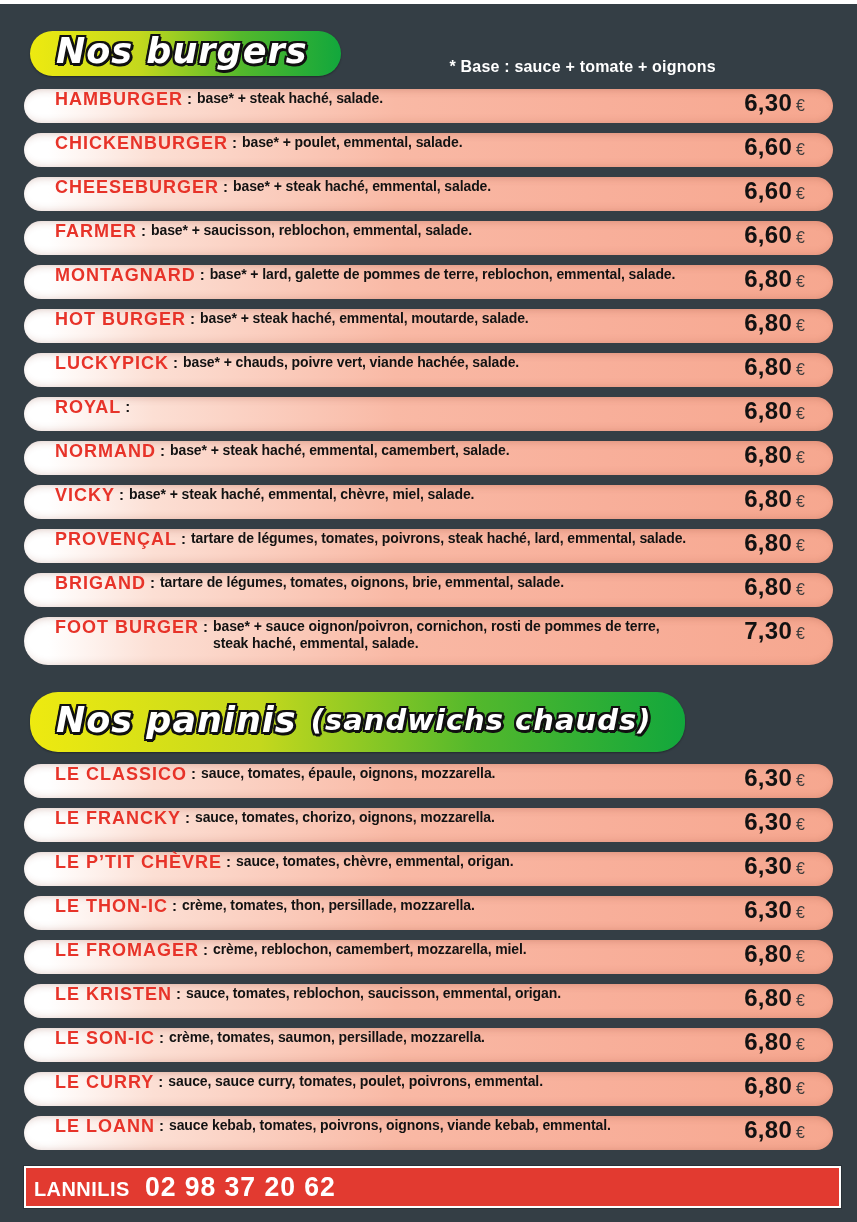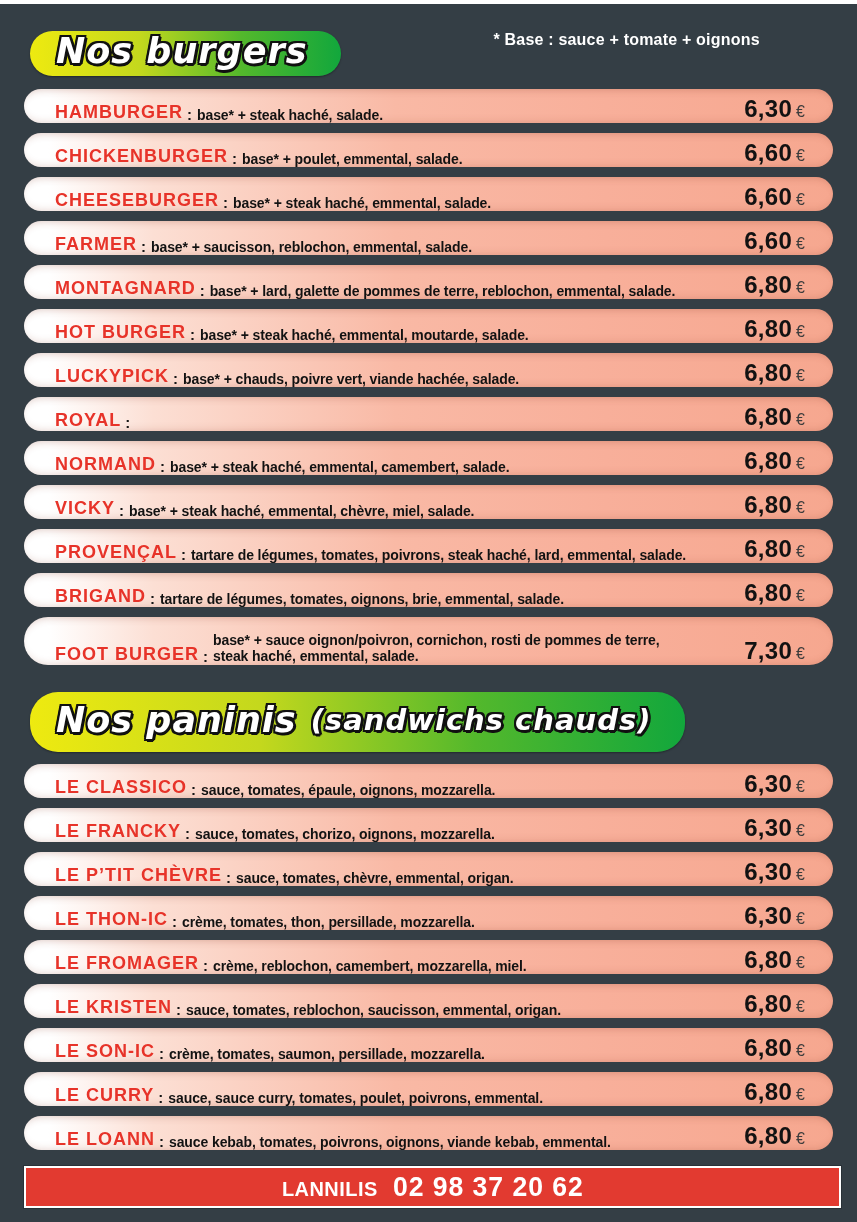--- a/index.html
+++ b/index.html
@@ -6,21 +6,21 @@
   body{
     width:857px;height:1222px;
     background:#343e45;
     font-family:"Liberation Sans",sans-serif;
     overflow:hidden;
   }
   .page{position:relative;width:857px;height:1222px;background:#343e45;}
   .top-strip{height:4px;background:#ffffff;}
 
   
-  .section-head{display:flex;align-items:flex-start;margin:27px 24px 0 30px;gap:44px;}
+  .section-head{display:flex;align-items:flex-end;margin:27px 24px 0 30px;}
   .pill{
     height:45px;
     border-radius:24px;
     display:inline-flex;align-items:center;justify-content:center;
     padding:0 28px 0 24px;
     background:linear-gradient(90deg,#eeea10 0%,#c4d81d 35%,#53b82c 68%,#12a73c 100%);
     box-shadow:0 1px 2px rgba(0,0,0,0.35);
   }
   .pill-wide{height:60px;border-radius:28px;}
   .pill-text{
@@ -35,21 +35,21 @@
   }
   .pill-suffix{font-size:29px;margin-left:6px;}
   .note{
     color:#ffffff;font-weight:bold;font-size:16px;
     margin-left:108px;letter-spacing:0.2px;white-space:nowrap;
   }
 
   
   .rows{margin-top:13px;}
   .row{
-    display:flex;align-items:flex-end;
+    display:flex;align-items:flex-start;
     height:34px;border-radius:17px;
     margin:0 24px 10px 24px;
     padding:0 28px 0 31px;
     background:linear-gradient(90deg,
       #ffffff 0%,#ffffff 3%,#fcdfd4 16%,#f9b9a5 46%,#f8af9a 72%,#f6a78f 100%);
     box-shadow:inset 0 7px 9px -7px rgba(130,45,25,0.30),
                inset 0 -7px 9px -7px rgba(130,45,25,0.22);
   }
   .row-tall{height:48px;border-radius:24px;}
   .name{
@@ -67,21 +67,21 @@
     margin-left:auto;display:flex;align-items:baseline;
     flex-shrink:0;padding-left:10px;white-space:nowrap;
   }
   .price-num{color:#121212;font-weight:bold;font-size:24px;letter-spacing:0.3px;}
   .euro{color:#3c3c3c;font-weight:normal;font-size:16px;margin-left:4px;}
 
   
   .footer{
     margin:16px 16px 0 24px;height:38px;
     background:#e23a30;border:2px solid #ffffff;
-    display:flex;align-items:center;justify-content:center;
+    display:flex;align-items:center;justify-content:flex-start;
     box-shadow:0 0 0 1px rgba(0,0,0,0.2);
   }
   .footer-inner{display:flex;align-items:baseline;gap:16px;transform:scaleX(0.95);}
   .footer-city{color:#ffffff;font-weight:bold;font-size:21px;letter-spacing:0.5px;}
   .footer-phone{color:#ffffff;font-weight:bold;font-size:28px;letter-spacing:1px;}
 </style>
 </head>
 <body>
 
 <div class="page">

